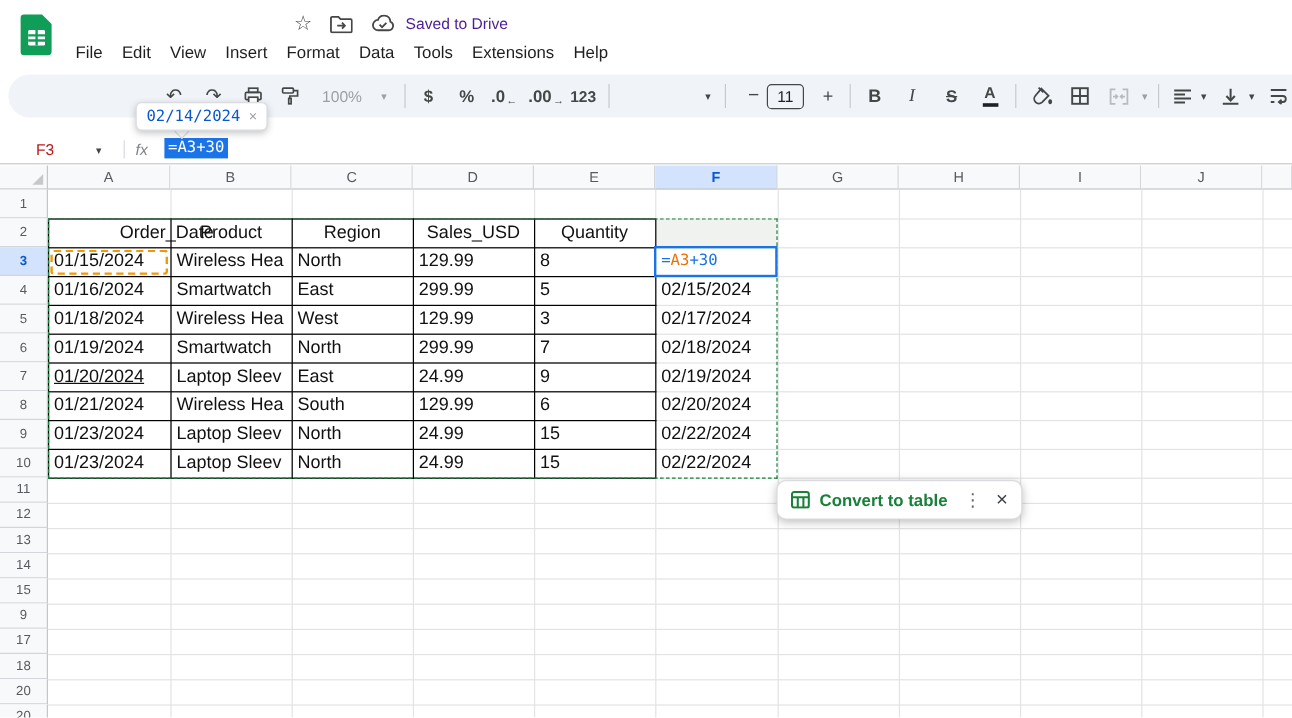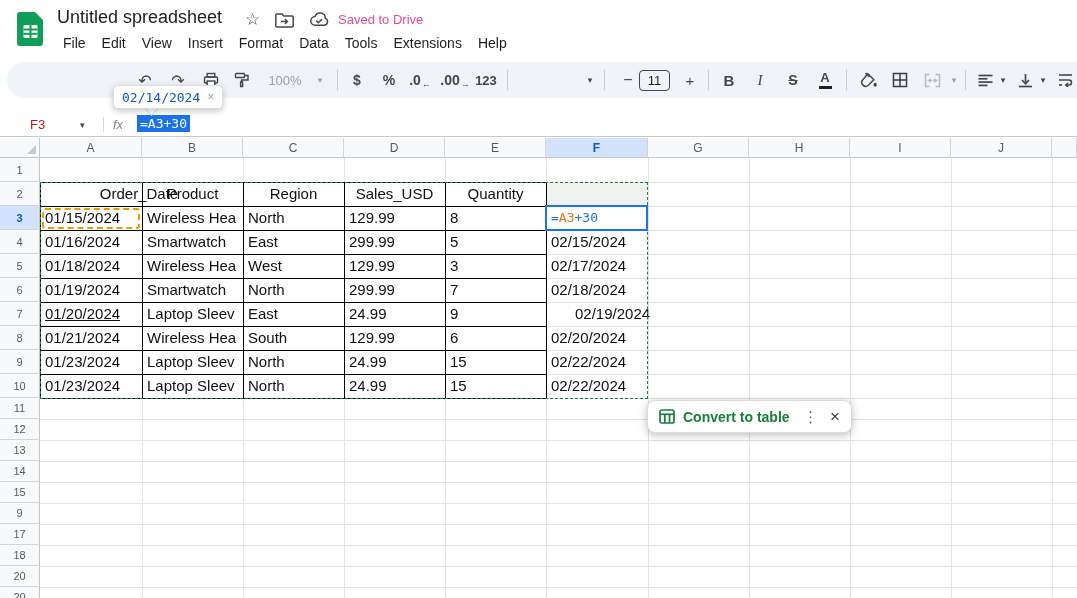--- a/index.html
+++ b/index.html
@@ -8,21 +8,21 @@
   #screen { position:relative; width:1077px; height:598px; overflow:hidden; background:#fff; }
 
   
   #topbar { position:absolute; left:0; top:0; width:1077px; height:56px; background:#fff; }
   .sheets-logo { position:absolute; left:17px; top:11px; }
   .doc-title { position:absolute; left:57px; top:7px; font-size:18px; color:#1f1f1f; }
   .title-icon { position:absolute; top:10px; color:#444746; font-size:17px; line-height:20px; cursor:pointer; }
   #star-icon { left:245px; }
   #folder-icon { left:275px; top:12px; }
   #cloud-icon { left:308px; top:12px; }
-  .saved-status { position:absolute; left:338px; top:12px; font-size:13px; color:#ec4899; }
+  .saved-status { position:absolute; left:338px; top:12px; font-size:13px; color:#4c1d95; }
   #menubar { position:absolute; left:55px; top:32px; display:flex; }
   .menu-item { font-size:14px; color:#1f1f1f; padding:3px 8px; border-radius:4px; cursor:pointer; }
 
   
   #toolbar { position:absolute; left:7px; top:62px; right:0; height:36px; background:#f0f4f9; border-radius:18px 0 0 18px; }
   .tb { position:absolute; top:0; height:36px; display:flex; align-items:center; justify-content:center; color:#444746; }
   .menus-pill { left:9px; top:3px; height:30px; width:98px; background:#fff; border-radius:15px; box-shadow:0 1px 3px rgba(60,64,67,.25); display:flex; align-items:center; padding-left:10px; gap:7px; cursor:pointer; position:absolute; }
   .menus-pill span { font-size:14px; color:#1f1f1f; }
   .tbtn { font-size:16px; cursor:pointer; }
   .tdiv { position:absolute; top:8px; width:1px; height:20px; background:#c7cacd; }
@@ -88,21 +88,20 @@
       <svg width="27" height="36" viewBox="0 0 27 36">
         <path d="M3 1 h15 l8 8 v23 a3 3 0 0 1 -3 3 h-20 a3 3 0 0 1 -3 -3 v-28 a3 3 0 0 1 3 -3 z" fill="#0f9d58"></path>
         <rect x="6.5" y="14" width="14" height="13" rx="1.2" fill="#fff"></rect>
         <g stroke="#0f9d58" stroke-width="2">
           <line x1="6.5" y1="18.5" x2="20.5" y2="18.5"></line>
           <line x1="6.5" y1="22.8" x2="20.5" y2="22.8"></line>
           <line x1="13.5" y1="14" x2="13.5" y2="27"></line>
         </g>
       </svg>
     </div>
-    <div class="doc-title">Untitled spreadsheet</div>
     <div class="title-icon" id="star-icon">☆</div>
     <div class="title-icon" id="folder-icon">
       <svg width="19" height="16" viewBox="0 0 19 16">
         <path d="M1.8 2 h5.2 l1.8 2 h8.4 a1 1 0 0 1 1 1 v9 a1 1 0 0 1 -1 1 h-15.4 a1 1 0 0 1 -1 -1 v-11 a1 1 0 0 1 1 -1 z" fill="none" stroke="#444746" stroke-width="1.5"></path>
         <path d="M6 9.4 h6 M10 6.9 l2.4 2.5 -2.4 2.5" fill="none" stroke="#444746" stroke-width="1.5"></path>
       </svg>
     </div>
     <div class="title-icon" id="cloud-icon">
       <svg width="22" height="15" viewBox="0 0 22 15">
         <path d="M17.3 6.1 A5.3 5.3 0 0 0 7 4.6 A4.3 4.3 0 0 0 7.2 13.2 H16 A3.7 3.7 0 0 0 17.3 6.1 Z" fill="none" stroke="#444746" stroke-width="1.5"></path>
@@ -325,21 +324,21 @@
       <div class="cell" style="left: 147px; top: 278px; width: 94px; height: 24px;">Smartwatch</div>
       <div class="cell" style="left: 248px; top: 278px; width: 94px; height: 24px;">North</div>
       <div class="cell" style="left: 349px; top: 278px; width: 94px; height: 24px;">299.99</div>
       <div class="cell" style="left: 450px; top: 278px; width: 94px; height: 24px;">7</div>
       <div class="cell" style="left: 551px; top: 278px; width: 95px; height: 24px;">02/18/2024</div>
       <div class="cell" style="left: 45px; top: 302px; width: 95px; height: 24px; text-decoration: underline;">01/20/2024</div>
       <div class="cell" style="left: 147px; top: 302px; width: 94px; height: 24px;">Laptop Sleev</div>
       <div class="cell" style="left: 248px; top: 302px; width: 94px; height: 24px;">East</div>
       <div class="cell" style="left: 349px; top: 302px; width: 94px; height: 24px;">24.99</div>
       <div class="cell" style="left: 450px; top: 302px; width: 94px; height: 24px;">9</div>
-      <div class="cell" style="left: 551px; top: 302px; width: 95px; height: 24px; margin-left: 24px;">02/19/2024</div>
+      <div class="cell" style="left: 551px; top: 302px; width: 95px; height: 24px;">02/19/2024</div>
       <div class="cell" style="left: 45px; top: 326px; width: 95px; height: 24px;">01/21/2024</div>
       <div class="cell" style="left: 147px; top: 326px; width: 94px; height: 24px;">Wireless Hea</div>
       <div class="cell" style="left: 248px; top: 326px; width: 94px; height: 24px;">South</div>
       <div class="cell" style="left: 349px; top: 326px; width: 94px; height: 24px;">129.99</div>
       <div class="cell" style="left: 450px; top: 326px; width: 94px; height: 24px;">6</div>
       <div class="cell" style="left: 551px; top: 326px; width: 95px; height: 24px;">02/20/2024</div>
       <div class="cell" style="left: 45px; top: 350px; width: 95px; height: 24px;">01/23/2024</div>
       <div class="cell" style="left: 147px; top: 350px; width: 94px; height: 24px;">Laptop Sleev</div>
       <div class="cell" style="left: 248px; top: 350px; width: 94px; height: 24px;">North</div>
       <div class="cell" style="left: 349px; top: 350px; width: 94px; height: 24px;">24.99</div>

